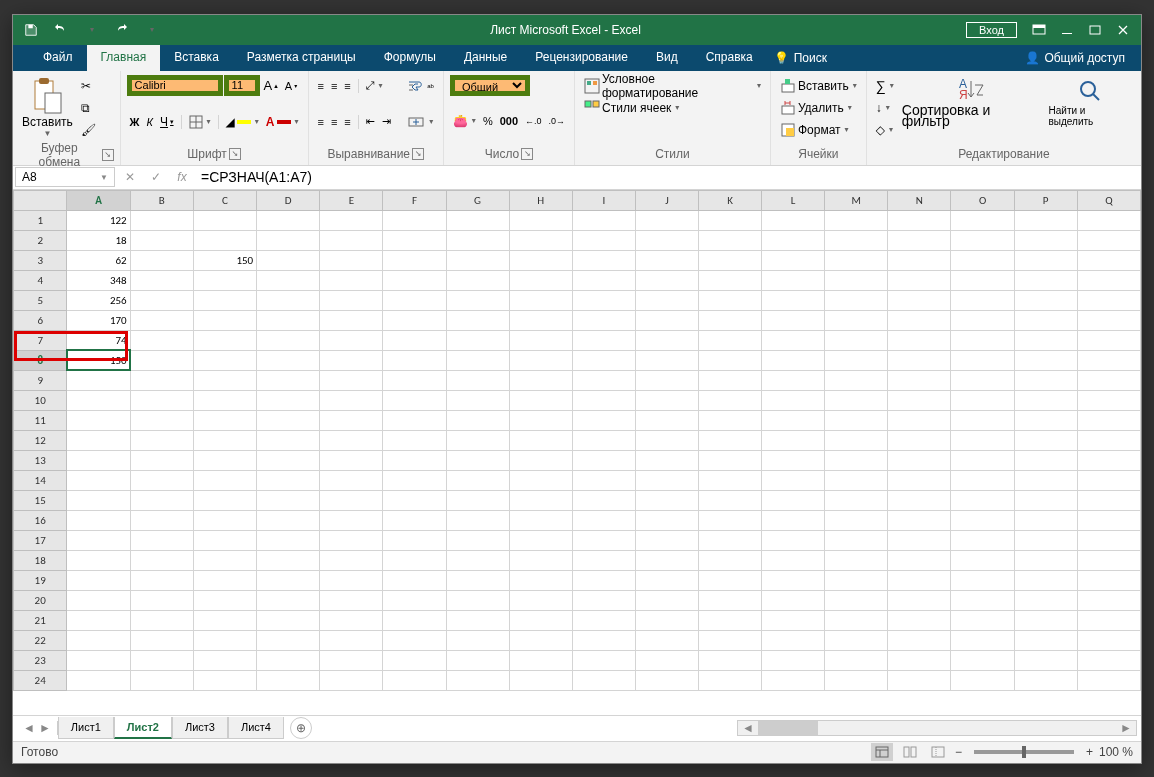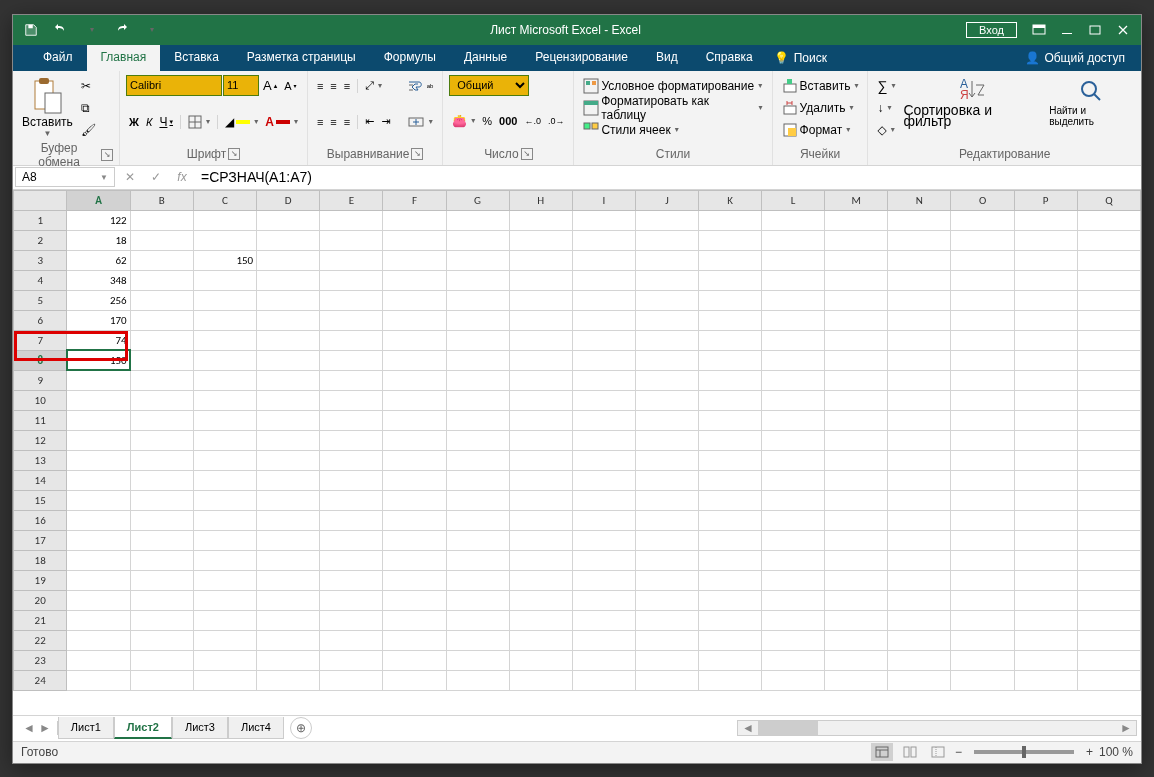--- a/index.html
+++ b/index.html
@@ -18,21 +18,21 @@
 .share{margin-left:auto;margin-right:16px;display:flex;align-items:center;gap:4px;color:#fff;cursor:pointer}
 .ribbon{height:95px;background:#f3f3f3;border-bottom:1px solid #d4d4d4;display:flex}
 .group{display:flex;flex-direction:column;border-right:1px solid #e1e1e1;padding:2px 6px}
 .group-body{flex:1;display:flex;align-items:flex-start;gap:2px;padding-top:2px}
 .group-label{text-align:center;font-size:11px;color:#666;padding-bottom:2px;display:flex;align-items:center;justify-content:center;gap:2px}
 .dialoglaunch{width:12px;height:12px;border:1px solid #888;font-size:8px;display:inline-flex;align-items:center;justify-content:center;cursor:pointer}
 .bigbtn{display:flex;flex-direction:column;align-items:center;font-size:11px;cursor:pointer;padding:2px 3px;justify-content:flex-start}
 .smbtn{padding:1px 3px;cursor:pointer;display:inline-flex;align-items:center;gap:2px;height:22px;font-size:11px}
 .vcol{display:flex;flex-direction:column;gap:0}
 .hrow{display:flex;gap:1px}
-select,input{font-size:11px;border:1px solid #4d7c0f;background:#eab308;height:21px;padding:0 3px}
+select,input{font-size:11px;border:5px solid #4d7c0f;background:#fdba74;height:21px;padding:0 3px}
 .fontname{width:96px}
 .fontsize{width:36px}
 .namebox-row{height:24px;background:#fff;border-bottom:1px solid #d4d4d4;display:flex;align-items:center}
 .namebox{width:100px;border:1px solid #ccc;padding:2px 6px;margin:2px;background:#fff;display:flex;align-items:center;justify-content:space-between;font-size:12px}
 .fxbtn{width:26px;text-align:center;color:#999;cursor:pointer}
 .formula-bar{flex:1;padding:2px 6px;font-size:14px;background:#fff}
 .red-hl{border:3px solid #d00;position:absolute;pointer-events:none;z-index:50}
 .sheet{flex:1;position:relative;background:#fff;overflow:hidden}
 .grid{position:absolute;inset:0;overflow:auto}
 table{border-collapse:collapse;table-layout:fixed}
@@ -277,27 +277,20 @@
           <div class="smbtn dd">
               <svg width="16" height="16">
                 <rect x="1" y="1" width="14" height="14" fill="none" stroke="#666"></rect>
                 <rect x="3" y="3" width="4" height="4" fill="#4a8"></rect>
                 <rect x="9" y="3" width="4" height="4" fill="#e94"></rect>
               </svg>
               <span>Условное форматирование</span>
             </div>
           <div class="smbtn dd">
               <svg width="16" height="16">
-                <rect x="1" y="1" width="14" height="14" fill="none" stroke="#666"></rect>
-                <rect x="1" y="1" width="14" height="4" fill="#4a8"></rect>
-              </svg>
-              <span>Форматировать как таблицу</span>
-            </div>
-          <div class="smbtn dd">
-              <svg width="16" height="16">
                 <rect x="1" y="1" width="6" height="6" fill="#4e8" stroke="#666"></rect>
                 <rect x="9" y="1" width="6" height="6" fill="#fc4" stroke="#666"></rect>
               </svg>
               <span>Стили ячеек</span>
             </div>
         </div>
       </div>
       <div class="group-label">
           <span>Стили</span>
         </div>

